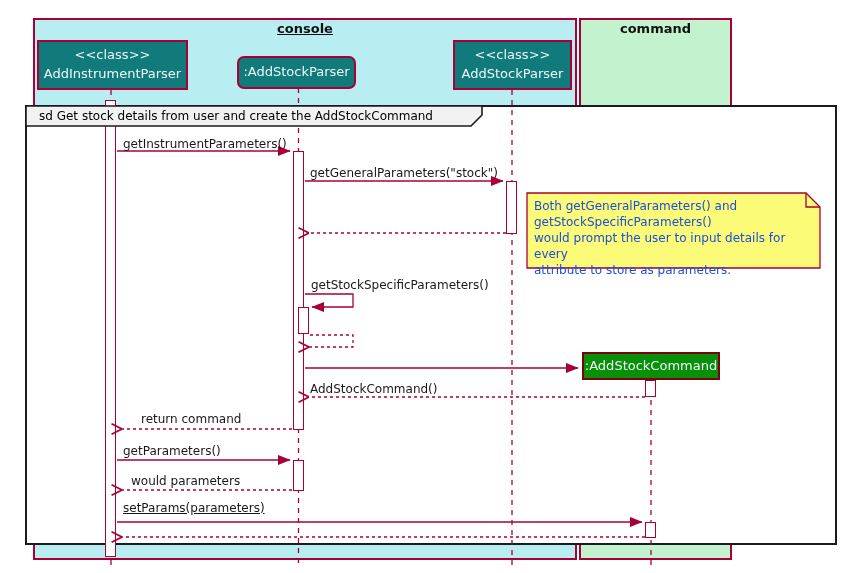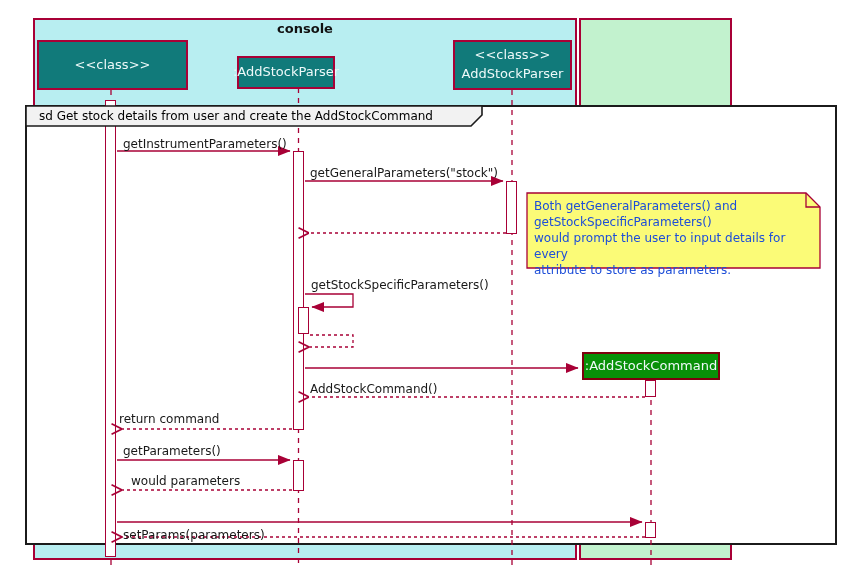--- a/index.html
+++ b/index.html
@@ -31,21 +31,22 @@
   .msg-label { z-index:7; font-size:12px; color:#181818; white-space:nowrap; }
   .note-text { z-index:7; font-size:12px; line-height:16px; color:#1d4ed8; white-space:pre-line; }
 </style>
 </head>
 <body>
 
 <div class="stage">
 
   <div class="abs lane" style="left:33px; top:18px; width:544px; height:542px; background:#B8EEF1;"></div>
   <div class="abs lane" style="left:579px; top:18px; width:153px; height:542px; background:#C2F2CE;"></div>
-  <div class="abs lane-label" style="left:33px; top:21px; width:544px;">console</div>
+  <div class="abs lane-label" style="left:33px; top:21px; width:544px;text-decoration:underline;">console</div>
+  <div class="abs lane-label" style="left:579px; top:21px; width:153px;">command</div>
 
   <div class="abs frame" style="left:25px; top:105px; width:812px; height:440px;"></div>
 
   <svg class="abs svg-under" width="868" height="573" style="left:0; top:0;">
     <g stroke="#A80036" stroke-width="1.3" stroke-dasharray="5,5">
       <line x1="111" y1="90" x2="111" y2="565"></line>
       <line x1="298.5" y1="88" x2="298.5" y2="565"></line>
       <line x1="512" y1="90" x2="512" y2="565"></line>
       <line x1="651" y1="380" x2="651" y2="565"></line>
     </g>
@@ -91,39 +92,40 @@
         <line x1="292" y1="490" x2="120" y2="490" marker-end="url(#mVee)"></line>
         <line x1="645" y1="537" x2="120" y2="537" marker-end="url(#mVee)"></line>
       </g>
     </g>
   </svg>
 
   <div class="abs frame-title" style="left:39px; top:109px;">sd Get stock details from user and create the AddStockCommand</div>
 
   <div class="abs participant" style="left:37px; top:40px; width:151px; height:50px;">
     <span>&lt;&lt;class&gt;&gt;</span>
+    <span>AddInstrumentParser</span>
   </div>
-  <div class="abs participant" style="left:237px; top:56px; width:98px; height:33px;">
+  <div class="abs participant" style="left:237px; top:56px; width:119px; height:33px;border-radius:7px;">
     <span>:AddStockParser</span>
   </div>
   <div class="abs participant" style="left:453px; top:40px; width:119px; height:50px;">
     <span>&lt;&lt;class&gt;&gt;</span>
     <span>AddStockParser</span>
   </div>
   <div class="abs participant created" style="left:582px; top:352px; width:138px; height:28px;">
     <span>:AddStockCommand</span>
   </div>
 
   <div class="abs msg-label" style="left:123px; top:137px;">getInstrumentParameters()</div>
   <div class="abs msg-label" style="left:310px; top:166px;">getGeneralParameters("stock")</div>
   <div class="abs msg-label" style="left:311px; top:278px;">getStockSpecificParameters()</div>
   <div class="abs msg-label" style="left:310px; top:352px;margin-top:30px;">AddStockCommand()</div>
-  <div class="abs msg-label" style="left:119px; top:412px;">return command</div>
+  <div class="abs msg-label" style="left:141px; top:412px;">return command</div>
   <div class="abs msg-label" style="left:123px; top:444px;">getParameters()</div>
   <div class="abs msg-label" style="left:131px; top:474px;">would parameters</div>
-  <div class="abs msg-label" style="left:123px; top:528px;">setParams(parameters)</div>
+  <div class="abs msg-label" style="left:123px; top:501px;text-decoration:underline;">setParams(parameters)</div>
 
   <div class="abs note-text" style="left:534px; top:198px; width:280px;">Both getGeneralParameters() and
 getStockSpecificParameters()
 would prompt the user to input details for every
 attribute to store as parameters.</div>
 
 </div>
 
 </body></html>

